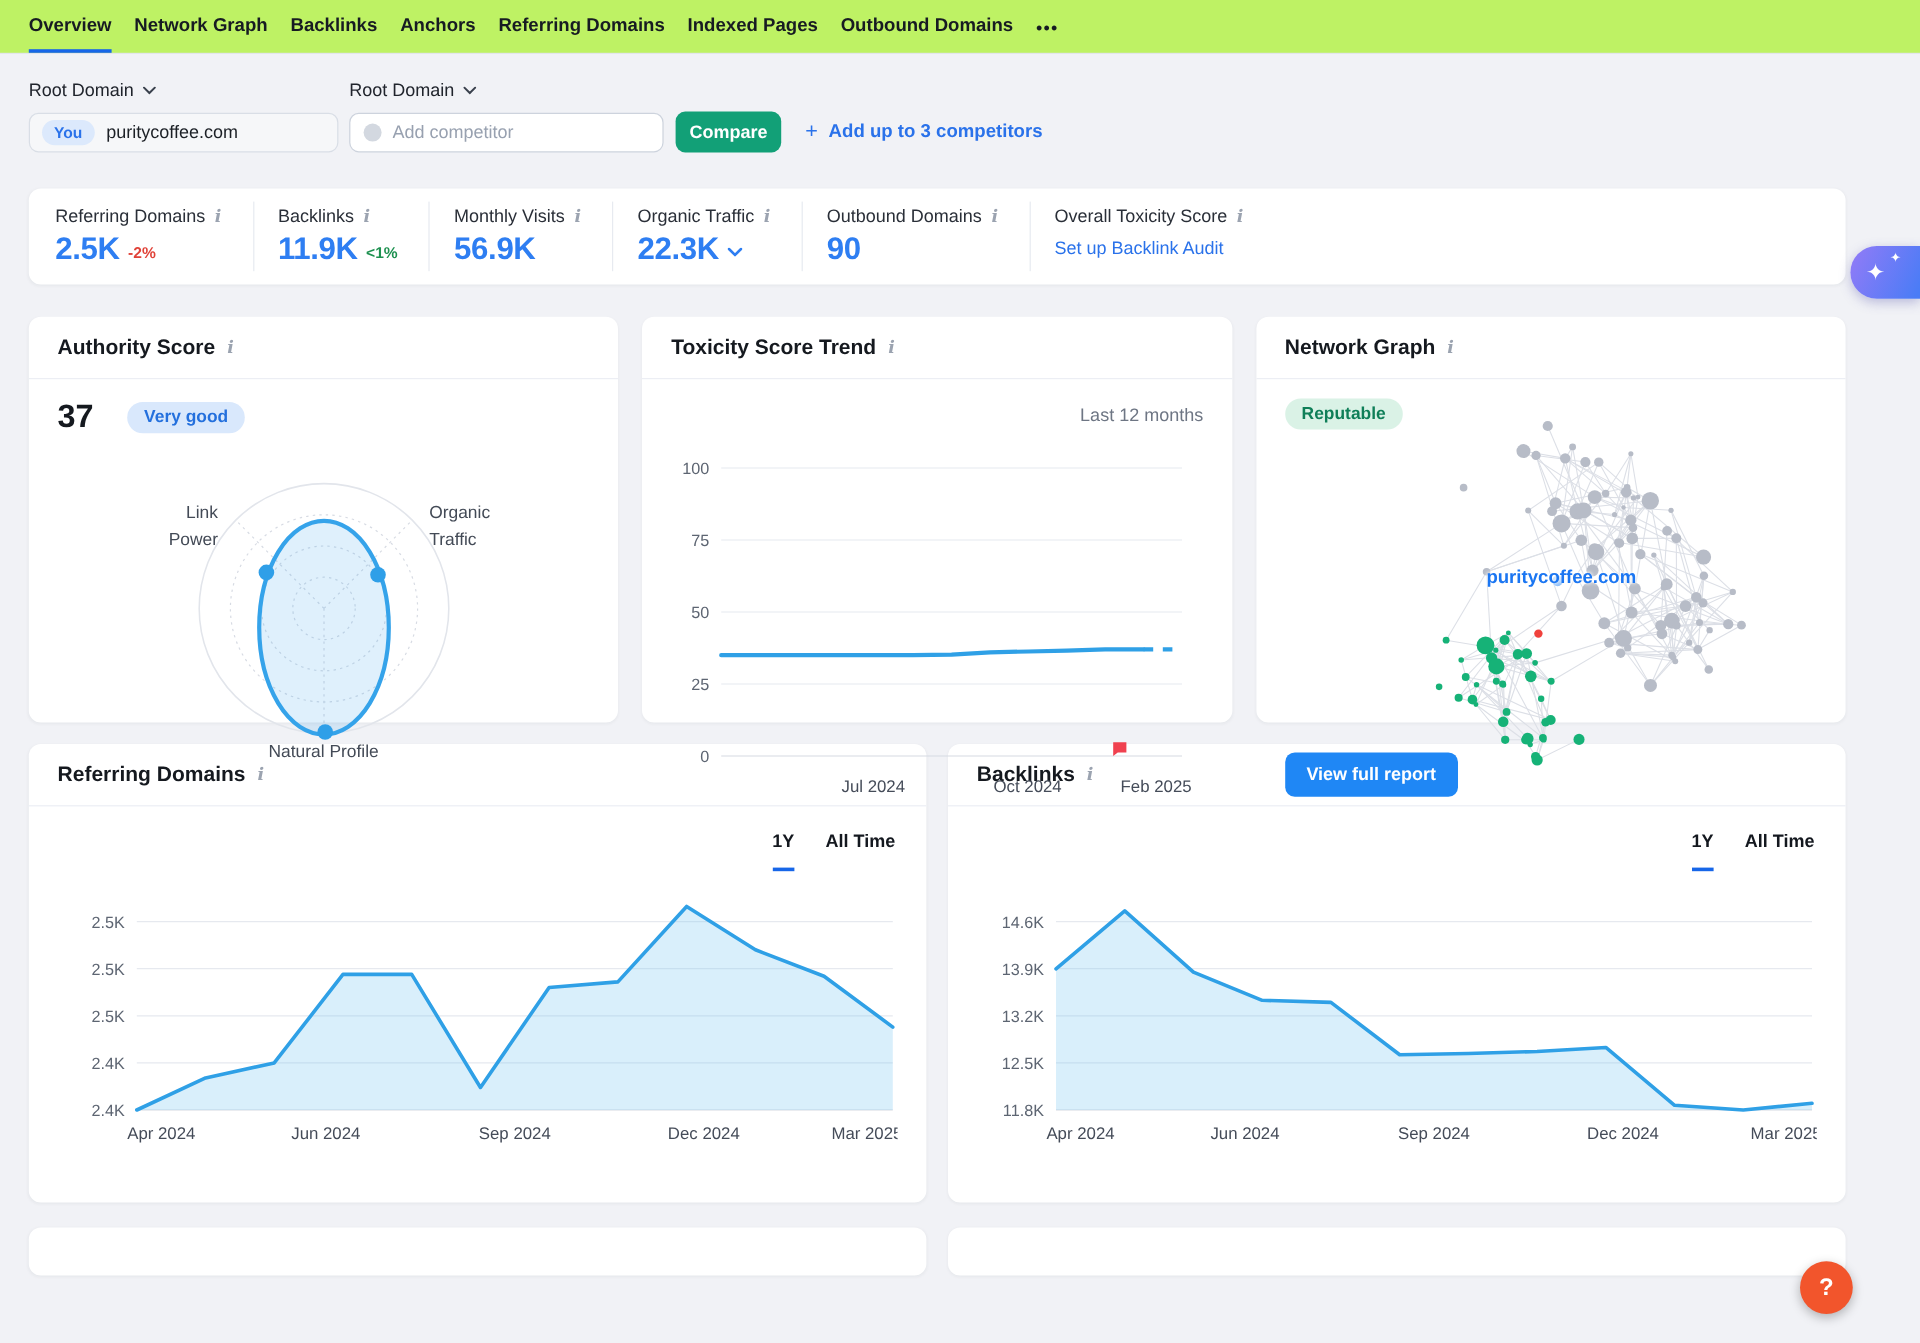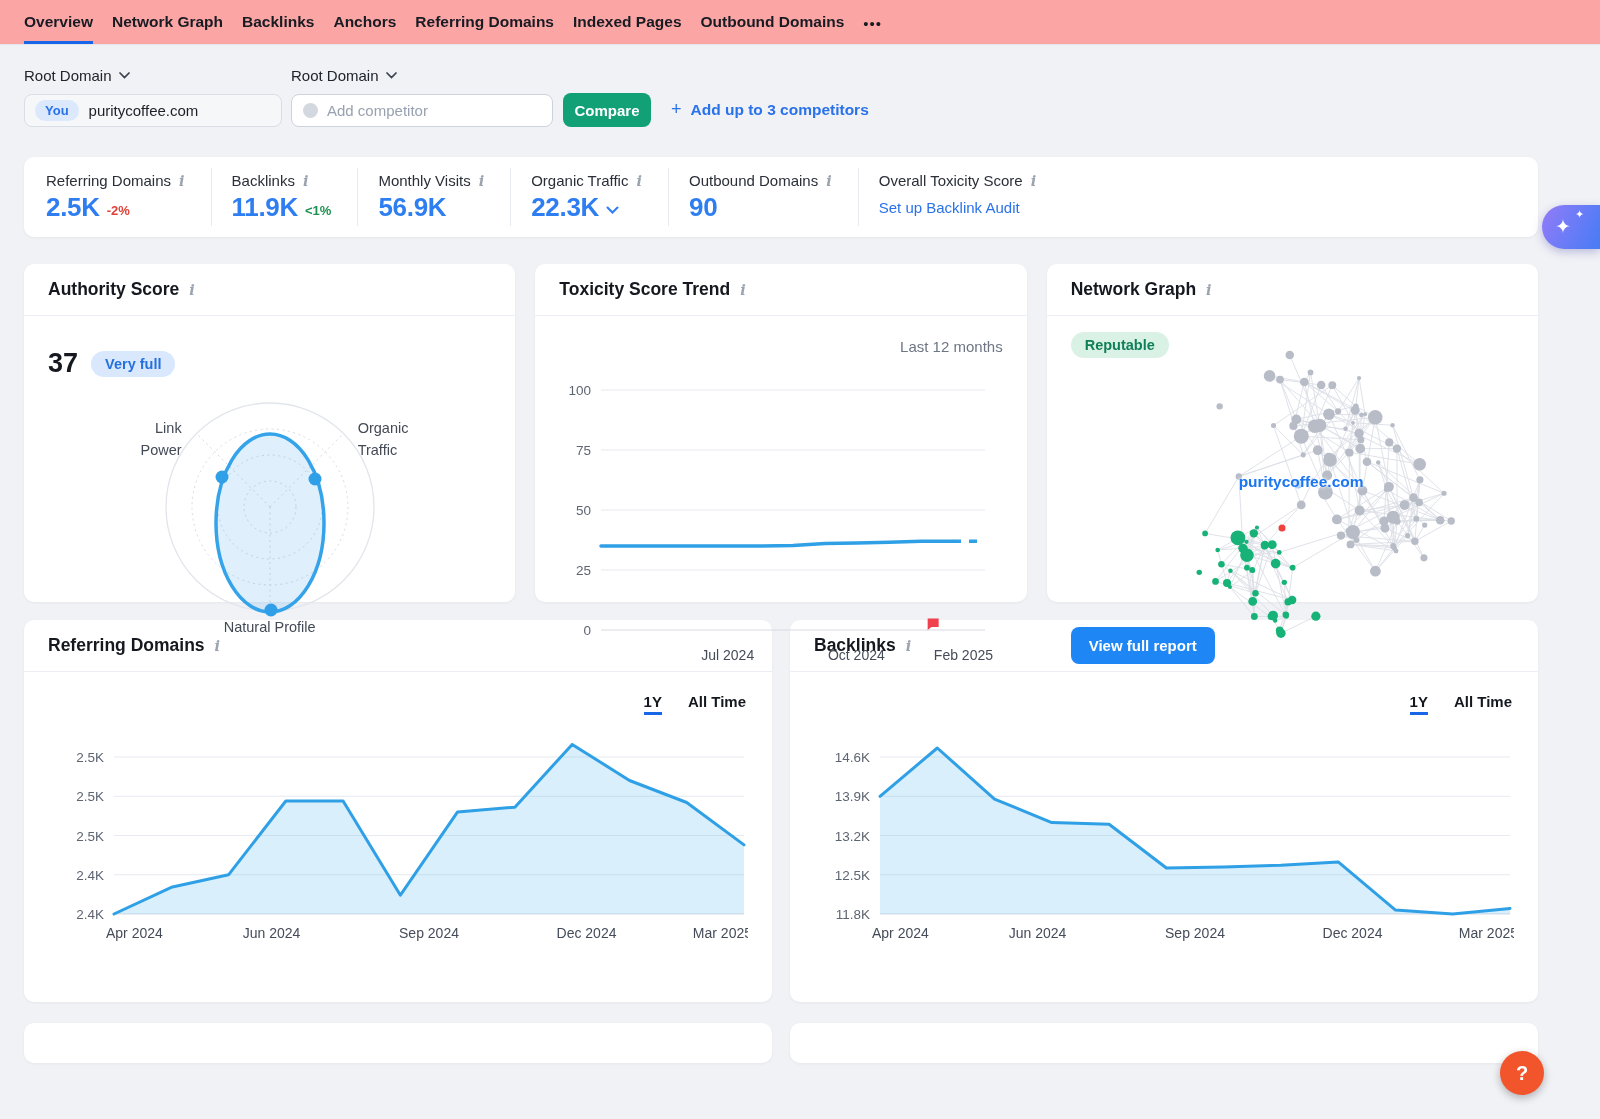--- a/index.html
+++ b/index.html
@@ -1,20 +1,20 @@
 <!DOCTYPE html>
 <html><head>
 <meta charset="utf-8">
 <style>
   * { box-sizing: border-box; margin: 0; padding: 0; }
   html, body { width: 1600px; height: 1119px; overflow: hidden; background: #f1f2f6;
     font-family: "Liberation Sans", sans-serif; color: #1c2027; }
 
   
-  .topnav { height: 45px; background: #fca5a5; border-bottom: 1px solid #e3e6ec;
+  .topnav { height: 45px; background: #bef264; border-bottom: 1px solid #e3e6ec;
     display: flex; align-items: stretch; padding: 0 24px; gap: 19px; }
   .tab { font-size: 15.5px; font-weight: 600; color: #171b22; display: flex; align-items: center;
     border-bottom: 3px solid transparent; padding-top: 3px; cursor: pointer; white-space: nowrap; }
   .tab.active { border-bottom-color: #1766e8; }
   .tab-more { font-size: 15px; letter-spacing: 1px; color: #171b22; display: flex; align-items: center;
     padding-top: 3px; cursor: pointer; }
 
   .content { width: 1514px; margin-left: 24px; }
 
   
@@ -55,21 +55,21 @@
   
   .cards-row { display: flex; gap: 20px; margin-top: 27px; }
   .card { background: #fff; border-radius: 10px; box-shadow: 0 1px 3px rgba(25,30,45,0.05); }
   .card3 { flex: 1; height: 338px; }
   .card-header { height: 52px; padding: 0 24px; display: flex; align-items: center; border-bottom: 1px solid #eceef4; }
   .card-title { font-size: 17.5px; font-weight: 700; color: #15191f; }
   .card-header .i-icon { margin-left: 10px; }
   .card-body { position: relative; height: 370px; }
 
   
-  .score-row { position: absolute; left: 24px; top: 16px; display: flex; align-items: center; gap: 13px; margin-top: 16px; }
+  .score-row { position: absolute; left: 24px; top: 16px; display: flex; align-items: center; gap: 28px; }
   .score { font-size: 27px; font-weight: 800; color: #15191f; }
   .badge-blue { background: #d9e8fc; color: #2470dd; font-size: 14.5px; font-weight: 600; padding: 5px 14px; border-radius: 15px; }
   .radar-svg { position: absolute; left: 50%; margin-left: -225px; top: 56px; }
   .radar-label { position: absolute; font-size: 14.5px; color: #434a56; line-height: 1.5; }
   .radar-label.lp { left: 50%; margin-left: -154px; width: 66px; text-align: right; top: 102px; }
   .radar-label.ot { left: 50%; margin-left: 88px; width: 72px; text-align: left; top: 102px; }
   .radar-label.np { left: 50%; margin-left: -70px; width: 140px; text-align: center; top: 301px; }
 
   
   .range-label { position: absolute; right: 24px; top: 22px; font-size: 15px; color: #6e7684; }
@@ -82,21 +82,21 @@
   .net-label { position: absolute; left: 192px; top: 157px; font-size: 15.5px; font-weight: 800; color: #1b76f2;
     text-shadow: 0 0 3px #fff, 0 0 4px #fff; }
   .view-btn { position: absolute; left: 24px; bottom: 22px; background: #1f87f5; color: #fff; font-size: 15px;
     font-weight: 700; padding: 10px 18px; border-radius: 8px; border: none; cursor: pointer;
     font-family: "Liberation Sans", sans-serif; text-align: center; }
 
   
   .charts-row { display: flex; gap: 18px; margin-top: 18px; }
   .card2 { width: 748px; height: 382px; }
   .toggle-row { display: flex; justify-content: flex-end; gap: 26px; padding: 21px 26px 0; }
-  .tg { font-size: 15px; font-weight: 700; color: #14181f; padding-bottom: 2px; border-bottom: 3px solid transparent; cursor: pointer; }
+  .tg { font-size: 15px; font-weight: 700; color: #14181f; padding-bottom: 13px; border-bottom: 3px solid transparent; cursor: pointer; }
   .tg.active { border-bottom-color: #1766e8; }
   .area-svg { margin: 26px 24px 0; display: block; }
 
   svg text.tick { font-size: 13.5px; fill: #5d6572; font-family: "Liberation Sans", sans-serif; }
   svg text.xtick { font-size: 14px; fill: #454c59; font-family: "Liberation Sans", sans-serif; }
 
   .slivers-row { display: flex; gap: 18px; margin-top: 21px; }
   .sliver { height: 40px; border-radius: 10px; background: #fff; box-shadow: 0 1px 3px rgba(25,30,45,0.05); }
   .sliver.s1 { width: 748px; } .sliver.s2 { width: 748px; }
 
@@ -221,21 +221,21 @@
   <div class="cards-row">
 
     <div class="card card3">
       <div class="card-header">
         <span class="card-title">Authority Score</span>
         <span class="i-icon">i</span>
       </div>
       <div class="card-body">
         <div class="score-row">
           <span class="score">37</span>
-          <span class="badge-blue">Very full</span>
+          <span class="badge-blue">Very good</span>
         </div>
         <svg class="radar-svg" width="450" height="300">
           <circle cx="225" cy="135" r="104" fill="none" stroke="#e2e5eb" stroke-width="1.3"></circle>
           <circle cx="225" cy="135" r="78" fill="none" stroke="#d7dbe3" stroke-width="1" stroke-dasharray="2 3.5"></circle>
           <circle cx="225" cy="135" r="52" fill="none" stroke="#d7dbe3" stroke-width="1" stroke-dasharray="2 3.5"></circle>
           <circle cx="225" cy="135" r="26" fill="none" stroke="#d7dbe3" stroke-width="1" stroke-dasharray="2 3.5"></circle>
           <line x1="225" y1="135" x2="151.5" y2="61.5" stroke="#d7dbe3" stroke-width="1" stroke-dasharray="2 3.5"></line>
           <line x1="225" y1="135" x2="298.5" y2="61.5" stroke="#d7dbe3" stroke-width="1" stroke-dasharray="2 3.5"></line>
           <line x1="225" y1="135" x2="225" y2="239" stroke="#d7dbe3" stroke-width="1" stroke-dasharray="2 3.5"></line>
           <ellipse cx="225" cy="151" rx="54" ry="89" fill="rgba(53,163,234,0.16)" stroke="#35a3ea" stroke-width="3.5"></ellipse>

